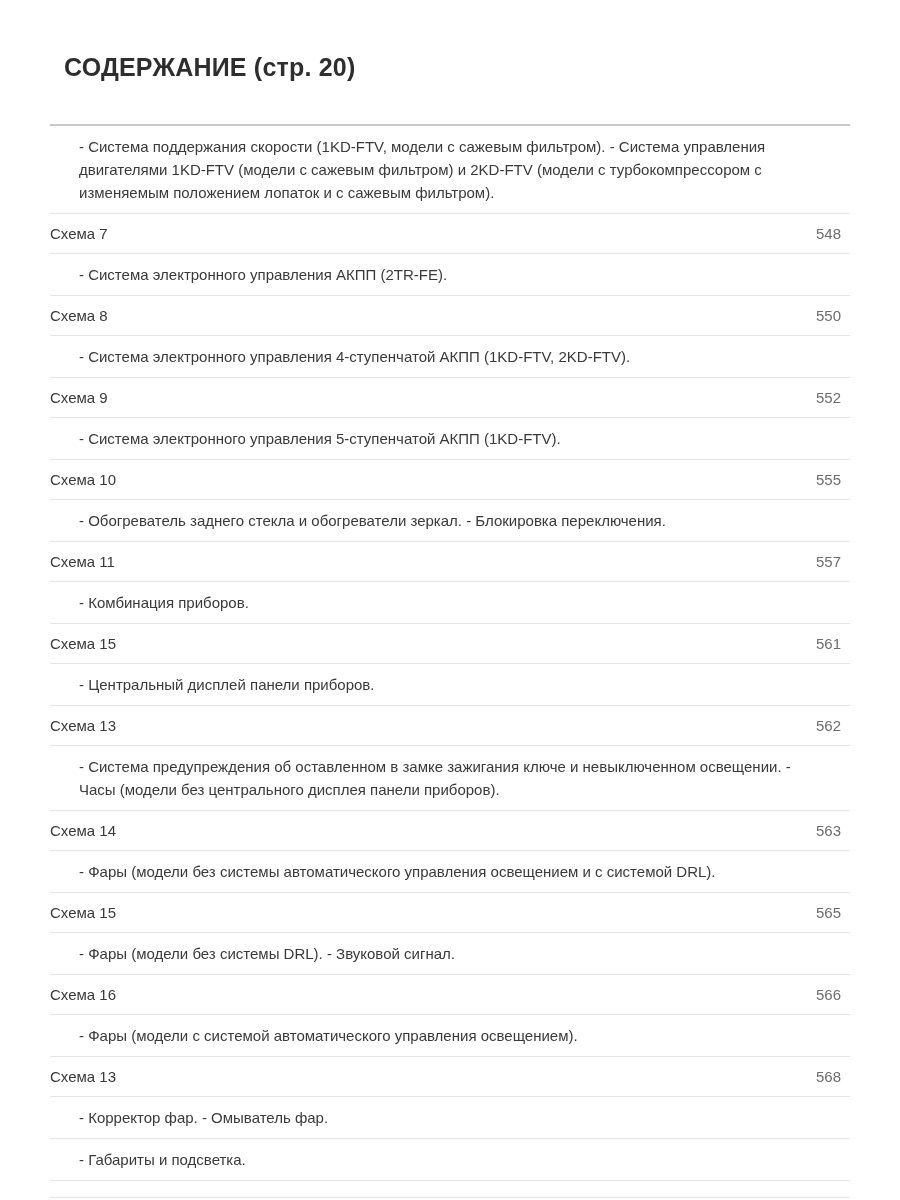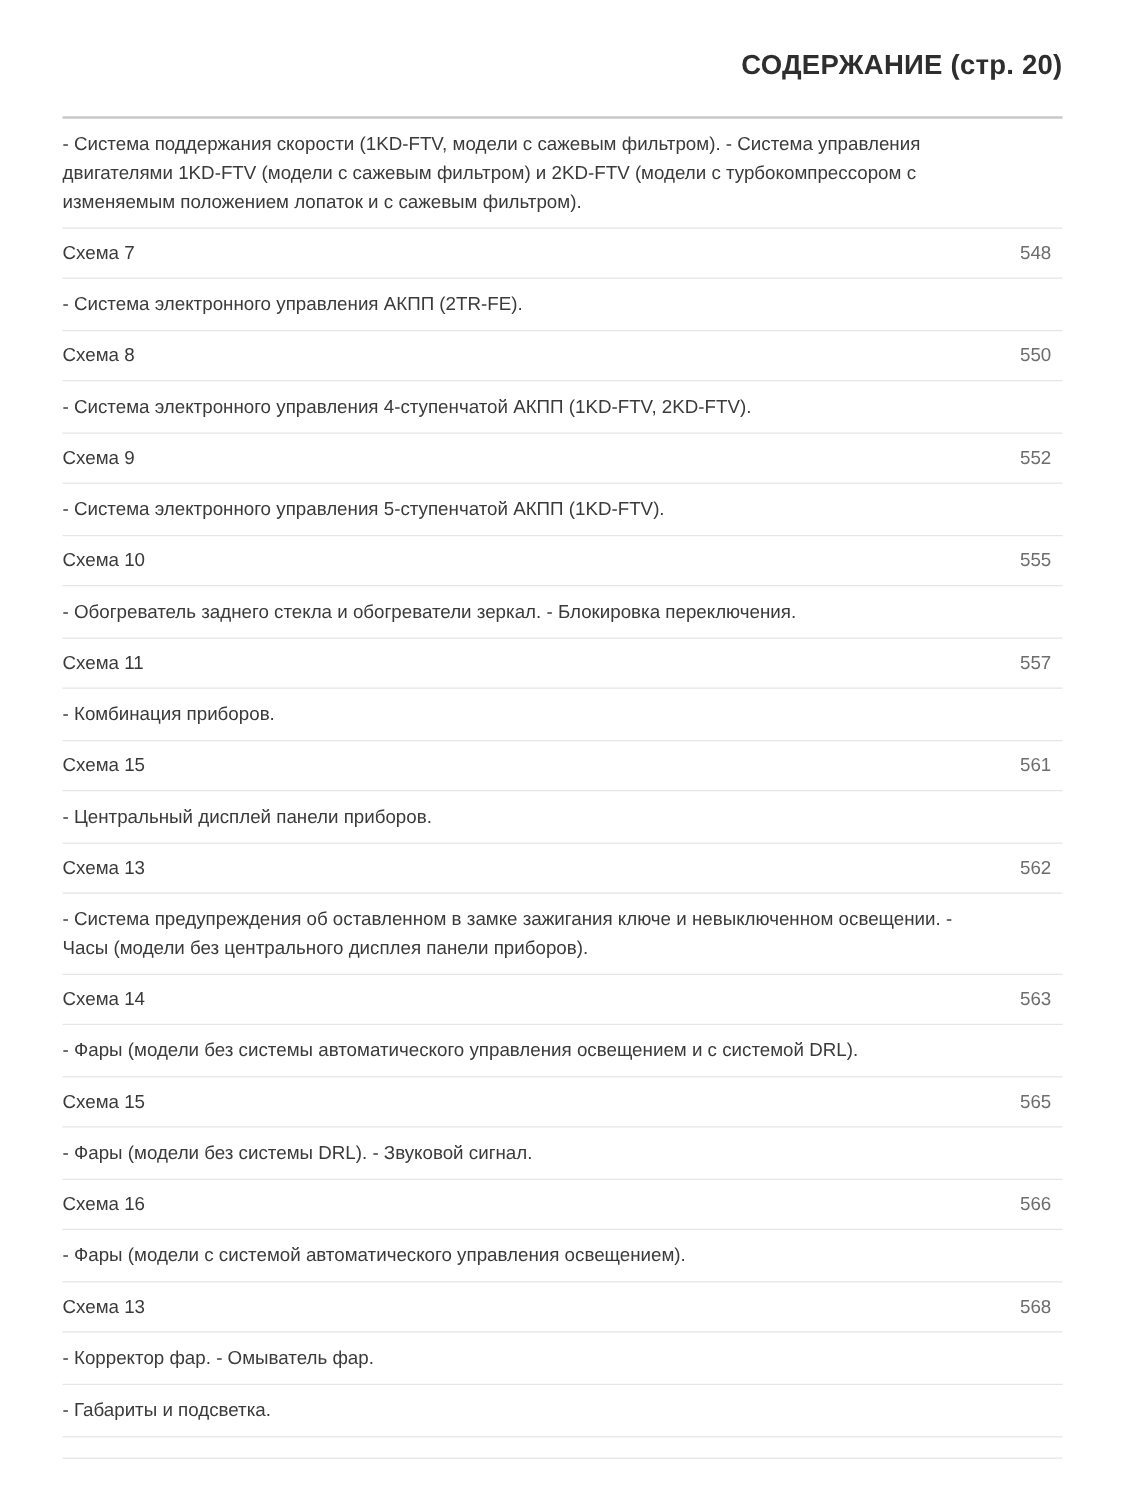--- a/index.html
+++ b/index.html
@@ -18,26 +18,26 @@
   .page {
     width: 900px;
     min-height: 1200px;
     box-sizing: border-box;
     padding: 0 50px;
     position: relative;
     display: flex;
     flex-direction: column;
   }
   .page-title {
-    text-align: right;
-    font-size: 22px;
+    text-align: left;
+    font-size: 25px;
     font-weight: bold;
     color: #2e2e2e;
     letter-spacing: 0.2px;
-    margin: 0;
+    margin: 14px;
     padding-top: 38px;
     padding-bottom: 0;
     line-height: 1.25;
   }
   .title-rule {
     height: 2px;
     background: #c9c9c9;
     margin-top: 27px;
     margin-bottom: 0;
     width: 100%;
@@ -64,20 +64,21 @@
   }
   .toc-label {
     font-size: 15px;
     line-height: 23px;
     color: #3a3a3a;
     flex: 1 1 auto;
     text-align: left;
   }
   .toc-row.desc-row .toc-label {
     padding-right: 4px;
+    margin-left: 29px;
   }
   .toc-page {
     font-size: 15px;
     line-height: 23px;
     color: #6d6d6d;
     flex: 0 0 auto;
     white-space: nowrap;
     min-width: 34px;
   }
 </style>

